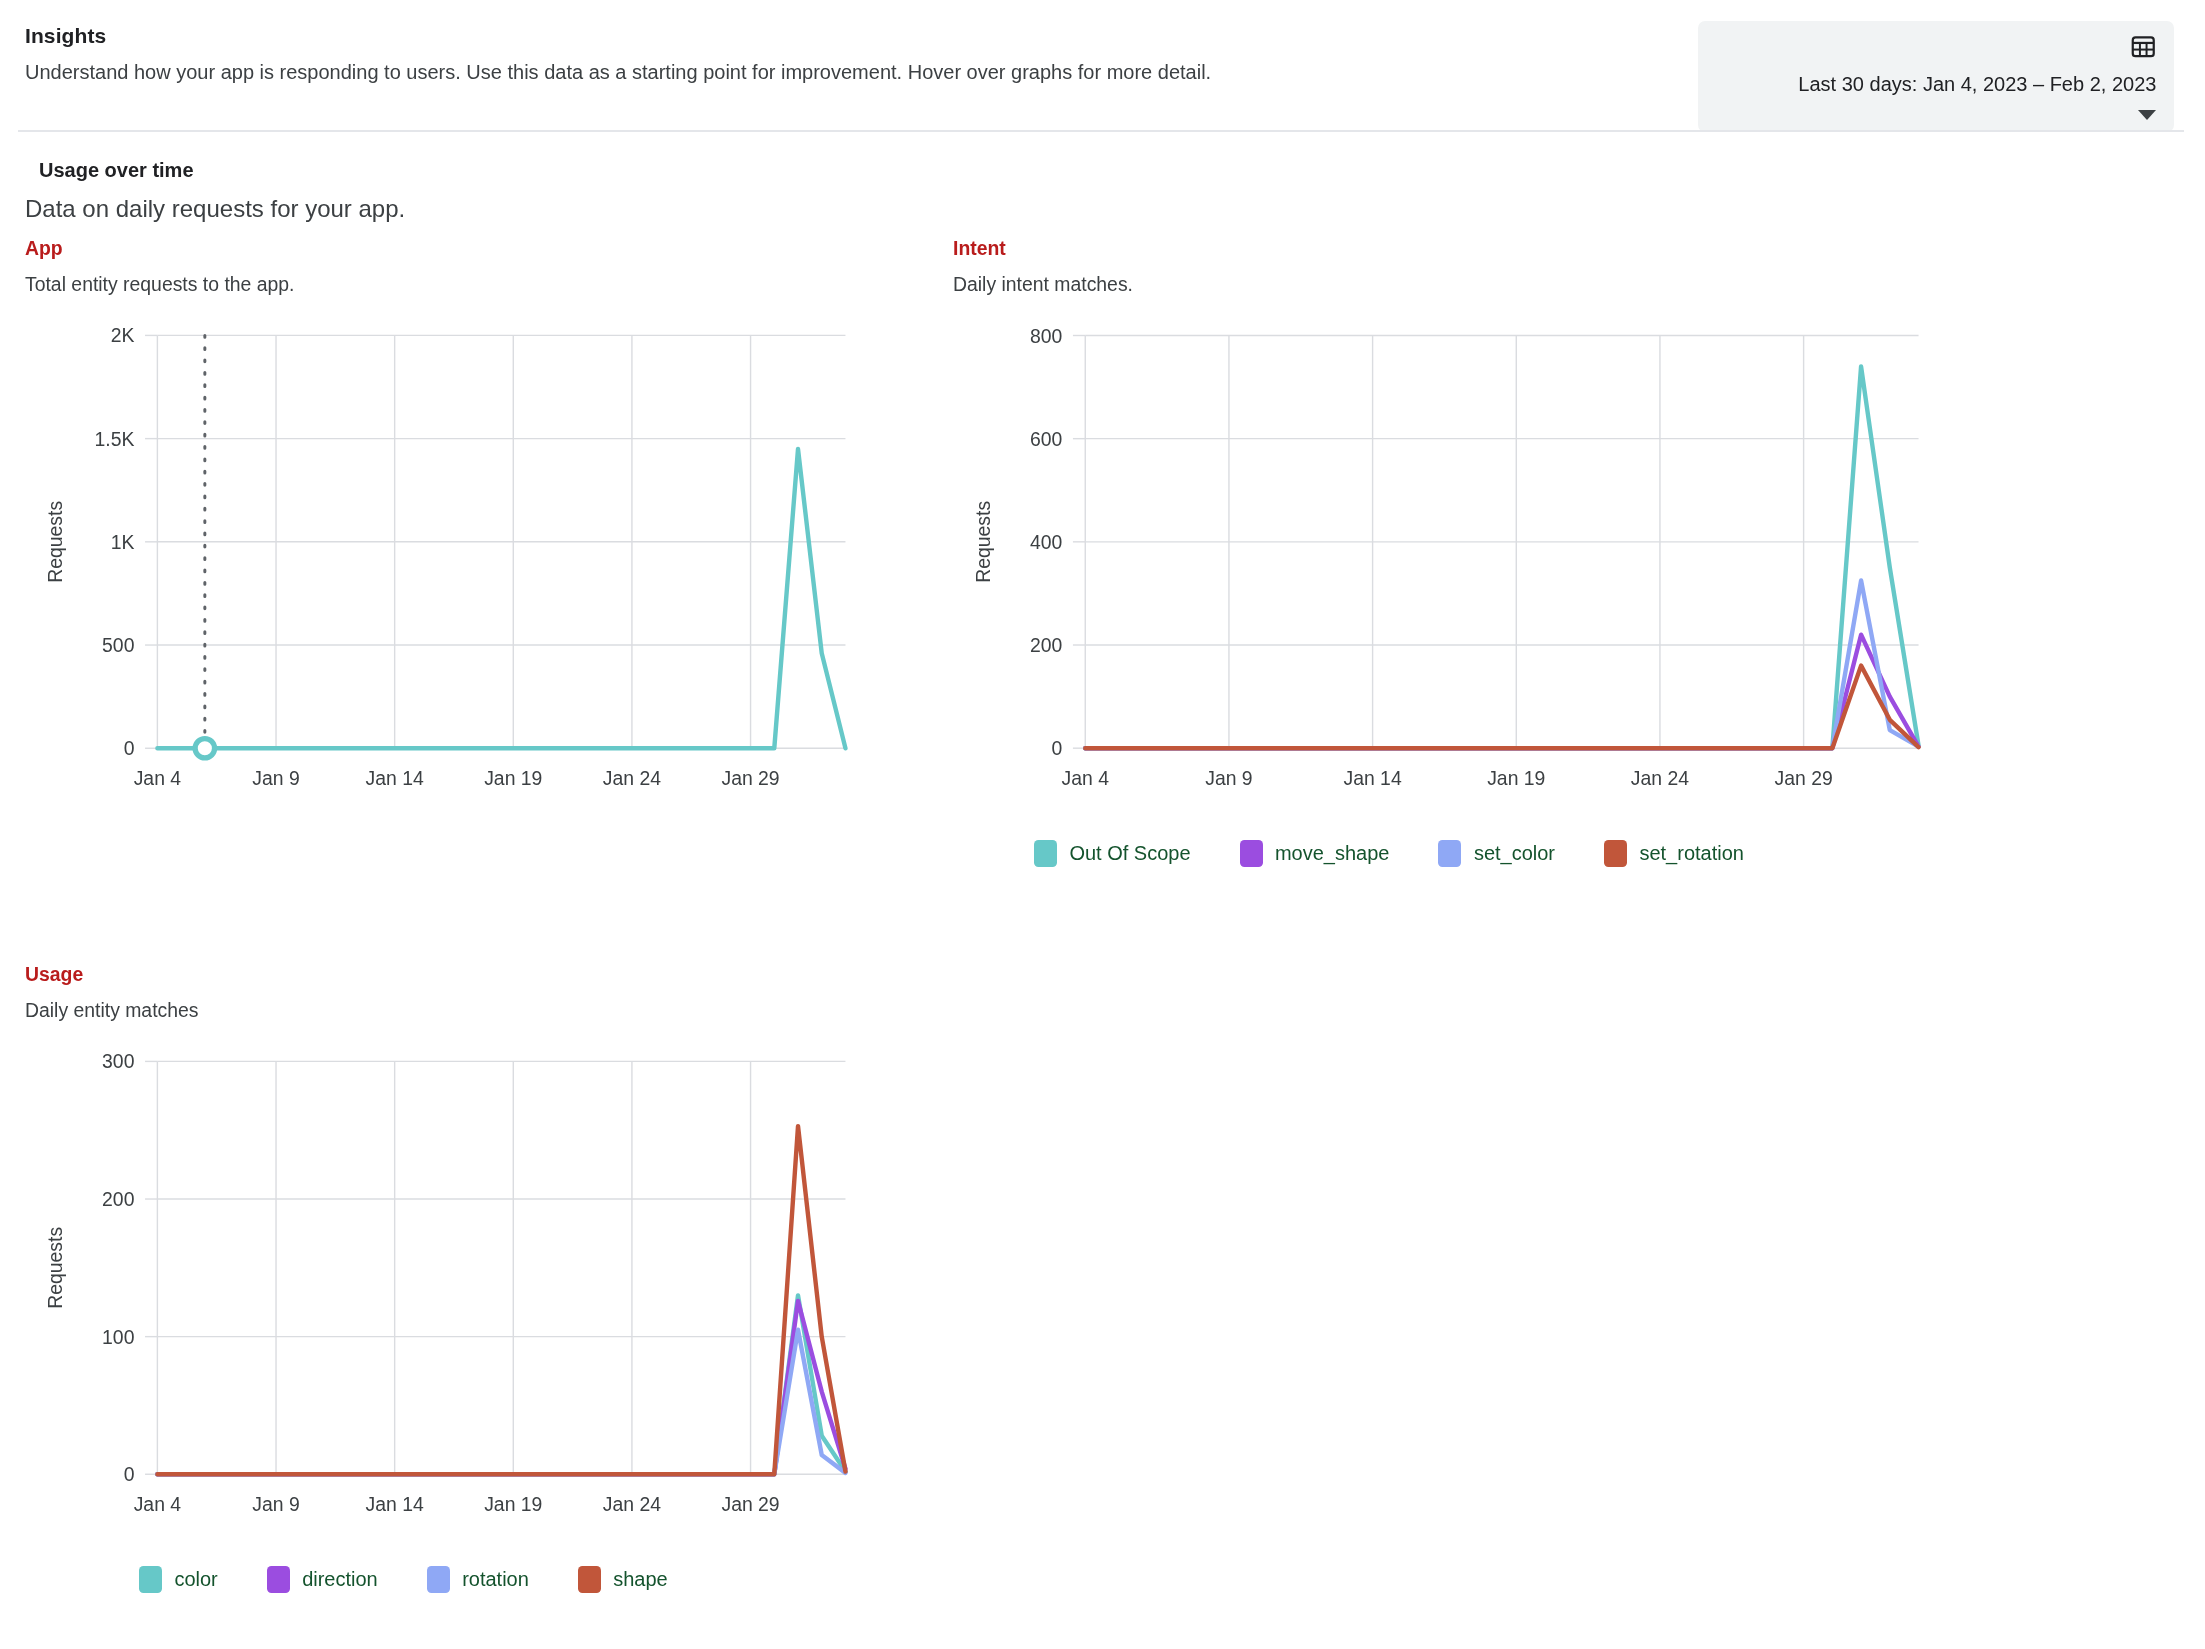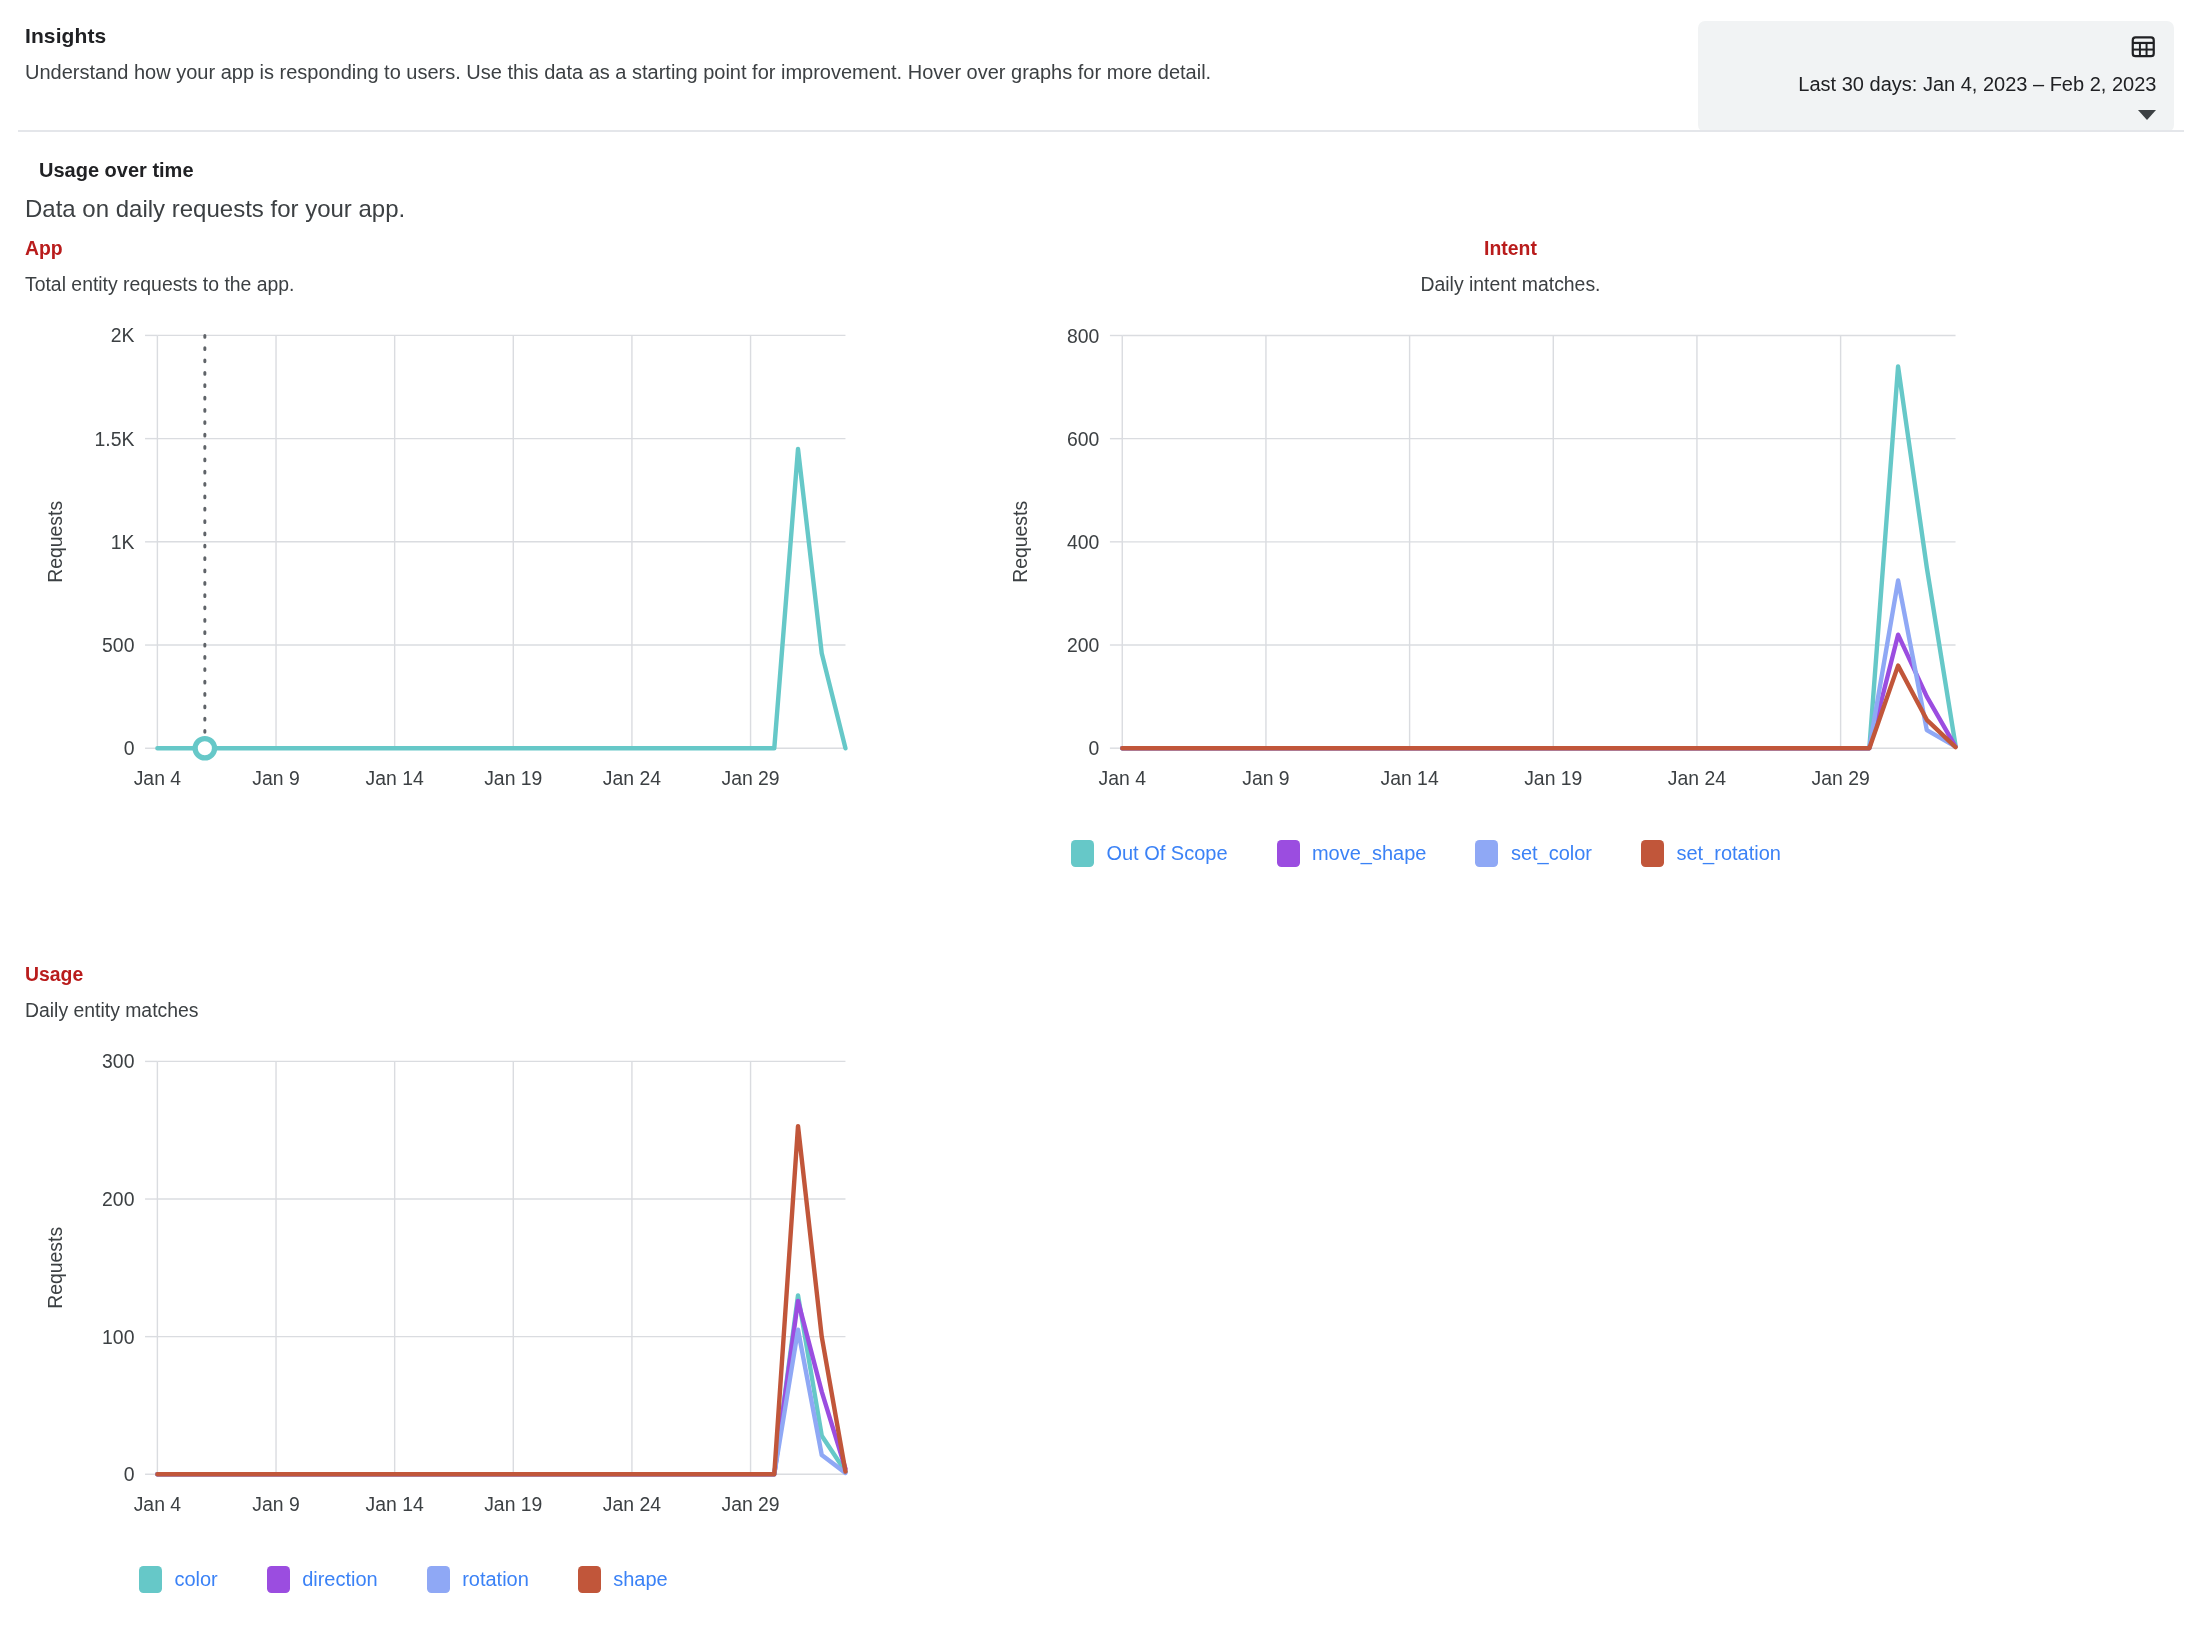--- a/index.html
+++ b/index.html
@@ -124,21 +124,21 @@
     margin-right: 49px;
     cursor: pointer;
   }
   .legend-swatch {
     width: 23px; height: 26.5px;
     border-radius: 4.4px;
     flex: 0 0 auto;
   }
   .legend-label {
     font-size: 20px;
-    color: #3b82f6;
+    color: #14532d;
     white-space: nowrap;
   }
 </style>
 </head>
 <body>
 
 <div class="page">
 
   <div class="header">
     <div class="header-text">
@@ -201,21 +201,21 @@
           <text x="822.4137931034483" y="532" text-anchor="middle" class="axis-tick">Jan 29</text>
           <line x1="150" y1="22" x2="150" y2="490" stroke="#dadce0" stroke-width="1.6"></line>
           <text x="0" y="0" class="axis-title" text-anchor="middle" transform="translate(42, 256) rotate(-90)">Requests</text>
           <polyline points="150.00,490.00 176.90,490.00 203.79,490.00 230.69,490.00 257.59,490.00 284.48,490.00 311.38,490.00 338.28,490.00 365.17,490.00 392.07,490.00 418.97,490.00 445.86,490.00 472.76,490.00 499.66,490.00 526.55,490.00 553.45,490.00 580.34,490.00 607.24,490.00 634.14,490.00 661.03,490.00 687.93,490.00 714.83,490.00 741.72,490.00 768.62,490.00 795.52,490.00 822.41,490.00 849.31,490.00 876.21,150.70 903.10,382.36 930.00,490.00" fill="none" stroke="#66C8C8" stroke-width="5" stroke-linejoin="round" stroke-linecap="round"></polyline>
           <line x1="203.79310344827587" y1="22" x2="203.79310344827587" y2="490" stroke="#5f6368" stroke-width="3.4" stroke-dasharray="2 12" stroke-linecap="round"></line>
           <circle cx="203.79310344827587" cy="490" r="11" fill="#ffffff" stroke="#66C8C8" stroke-width="6"></circle>
         </svg>
       </div>
   </div>
 
-  <div class="chart-block" style="top:236px; left:990px; width:1041px;text-align:center;">
+  <div class="chart-block" style="top:236px; left:953px; width:1041px;">
     <div class="chart-head-title">Intent</div>
     <div class="chart-head-sub">Daily intent matches.</div>
     <div class="chart-canvas" id="canvas-intent" style="margin-top:19.4px;">
         <svg width="992" height="494" viewBox="0 0 1125 560">
           <line x1="150" y1="490" x2="1095" y2="490" stroke="#dadce0" stroke-width="1.6"></line>
           <line x1="136" y1="490" x2="150" y2="490" stroke="#dadce0" stroke-width="1.6"></line>
           <text x="124" y="498" text-anchor="end" class="axis-tick">0</text>
           <line x1="150" y1="373" x2="1095" y2="373" stroke="#dadce0" stroke-width="1.6"></line>
           <line x1="136" y1="373" x2="150" y2="373" stroke="#dadce0" stroke-width="1.6"></line>
           <text x="124" y="381" text-anchor="end" class="axis-tick">200</text>

